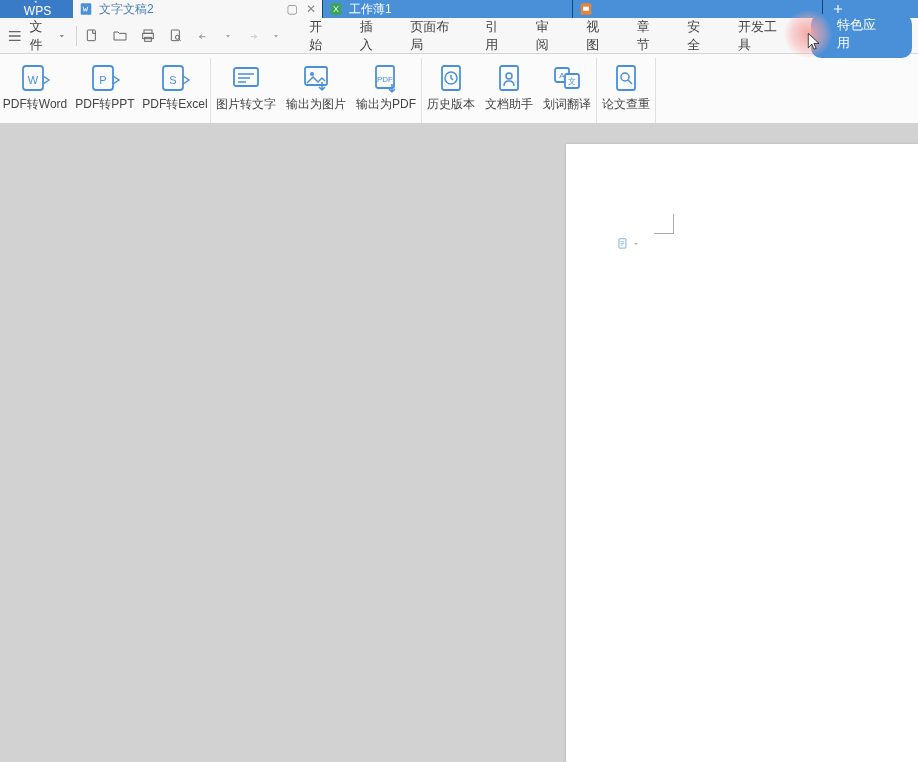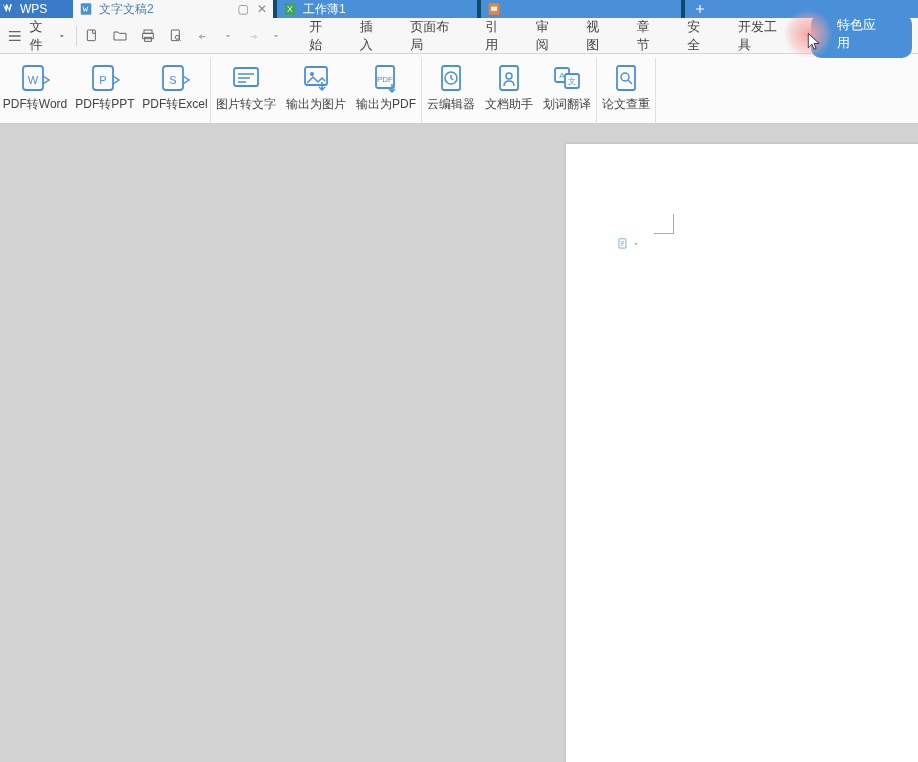--- a/index.html
+++ b/index.html
@@ -1,22 +1,22 @@
 <!DOCTYPE html>
 <html><head>
 <meta charset="utf-8">
 <style>
 * { margin: 0; padding: 0; box-sizing: border-box; font-family: "Microsoft YaHei", Arial, sans-serif; }
 body { width: 918px; height: 762px; background: #d2d2d2; overflow: hidden; position: relative; }
 
 
 .tabbar { height: 18px; display: flex; background: #4a90d9; color: #fff; font-size: 12px; }
-.tabbar .wps { width: 73px; display: flex; align-items: center; padding-left: 2px; background: #3a7bc8; }
+.tabbar .wps { width: 73px; display: flex; align-items: center; padding-left: 2px; background: #3a7bc8; flex-direction: column; }
 .tabbar .wps svg { width: 14px; height: 14px; margin-right: 4px; }
-.tab { width: 204px; display: flex; align-items: center; padding: 0 6px; border-right: 4px solid #0c4a6e; position: relative; }
+.tab { width: 250px; display: flex; align-items: center; padding: 0 6px; border-right: 1px solid #0c4a6e; position: relative; }
 .tab.active { background: #f7f7f7; color: #4a7fb5; }
 .tab svg.docicon { width: 14px; height: 14px; margin-right: 6px; flex-shrink: 0; }
 .tab .label { flex: 1; white-space: nowrap; overflow: hidden; }
 .tab .ctl { display: flex; gap: 8px; }
 .tab .ctl span { cursor: pointer; color: #888; }
 .tabbar .plus { width: 30px; display: flex; align-items: center; justify-content: center; cursor: pointer; }
 
 
 .menubar { height: 36px; background: #f7f7f7; border-bottom: 1px solid #d6d6d6; display: flex; align-items: center; padding: 0 6px; font-size: 13px; color: #444; }
 .menubar .ham { width: 18px; height: 18px; cursor: pointer; }
@@ -222,21 +222,21 @@
     </div>
   </div>
 
   <div class="group">
     <div class="rbtn narrow">
       <svg class="icon" viewBox="0 0 32 32">
           <rect x="7" y="4" width="18" height="24" rx="2" fill="none" stroke="#4a90d9" stroke-width="1.8"></rect>
           <circle cx="16" cy="16" r="6" fill="none" stroke="#4a90d9" stroke-width="1.5"></circle>
           <path d="M16 13v3l2 2" stroke="#4a90d9" stroke-width="1.5" fill="none"></path>
         </svg>
-      <span class="lbl">云编辑器</span>
+      <span class="lbl">历史版本</span>
     </div>
     <div class="rbtn narrow">
       <svg class="icon" viewBox="0 0 32 32">
           <rect x="7" y="4" width="18" height="24" rx="2" fill="none" stroke="#4a90d9" stroke-width="1.8"></rect>
           <circle cx="16" cy="14" r="3" fill="none" stroke="#4a90d9" stroke-width="1.5"></circle>
           <path d="M11 24c0-3 2-5 5-5s5 2 5 5" fill="none" stroke="#4a90d9" stroke-width="1.5"></path>
         </svg>
       <span class="lbl">文档助手</span>
     </div>
     <div class="rbtn narrow">

